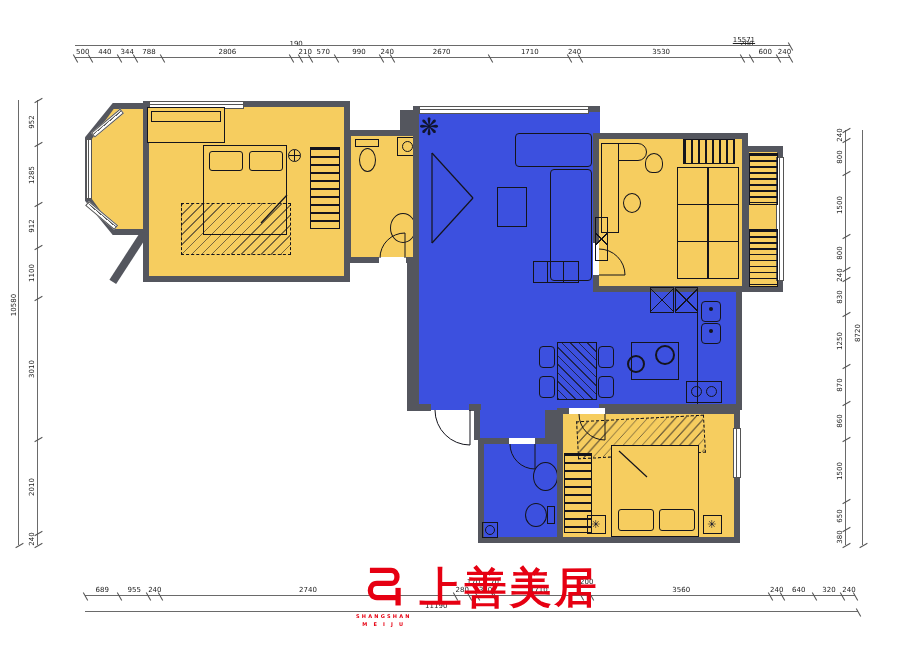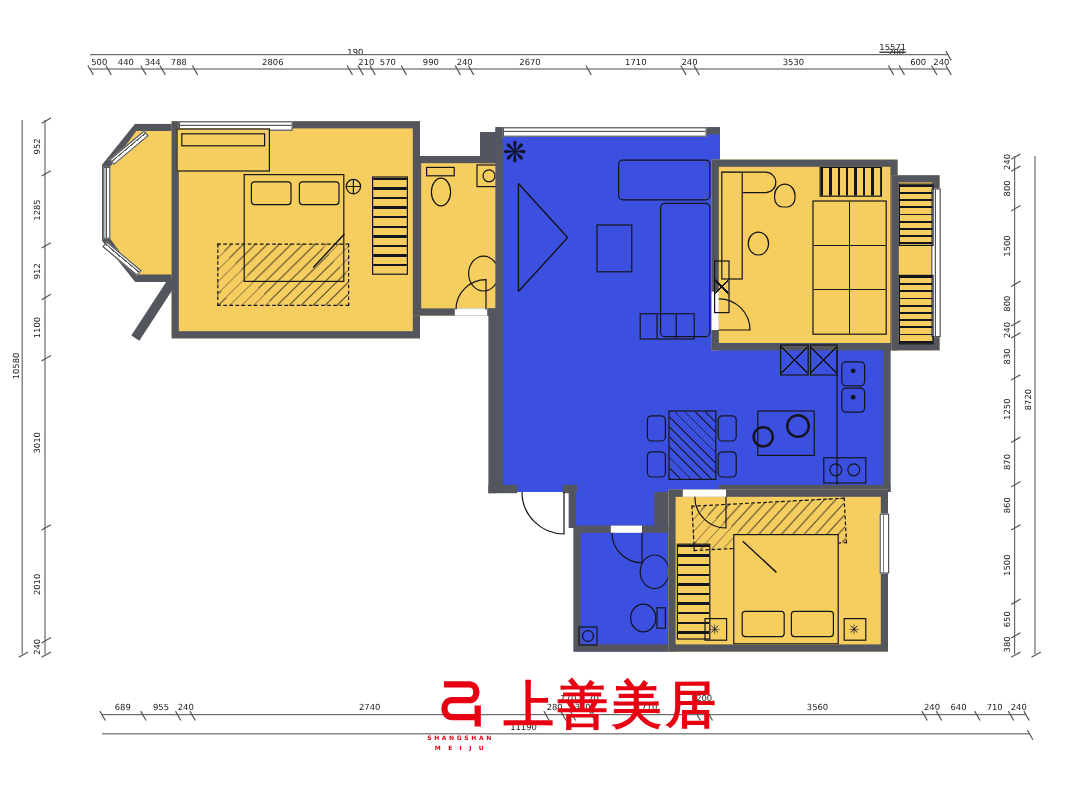--- a/index.html
+++ b/index.html
@@ -150,21 +150,21 @@
       <div class="dim-seg" style="flex-grow: 3560;">
         <span class="dim-lbl">3560</span>
       </div>
       <div class="dim-seg" style="flex-grow: 240;">
         <span class="dim-lbl">240</span>
       </div>
       <div class="dim-seg" style="flex-grow: 640;">
         <span class="dim-lbl">640</span>
       </div>
       <div class="dim-seg" style="flex-grow: 560;">
-        <span class="dim-lbl">710</span>
+        <span class="dim-lbl">320</span>
       </div>
       <div class="dim-seg" style="flex-grow: 240;">
         <span class="dim-lbl">240</span>
       </div>
     </div>
   <div class="dim-h" style="left:85px;top:611px;width:773px;">
     <span class="tot-lbl" style="left:44%;top:-9px;">11190</span>
   </div>
 
   <div class="dim-v" style="left:37px;top:100px;height:445px;">

